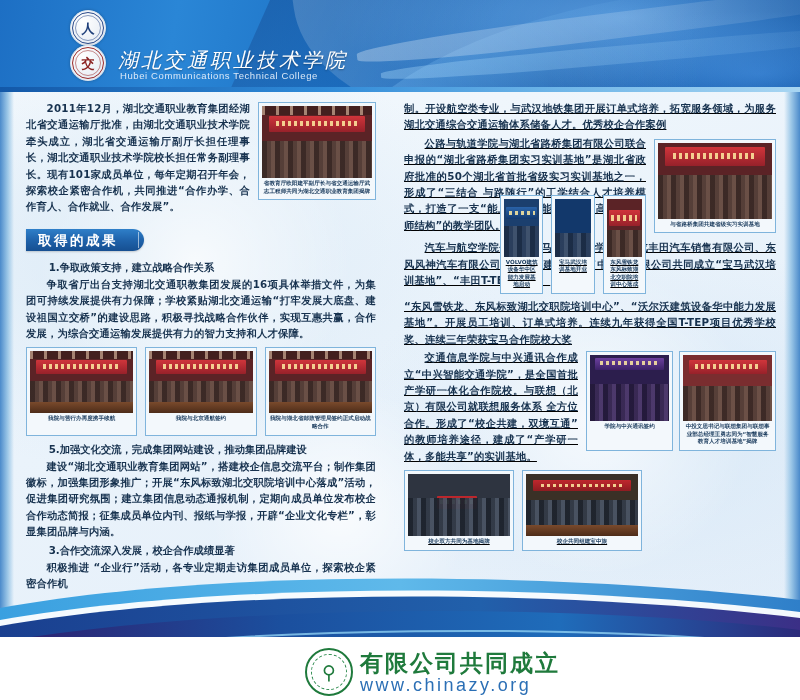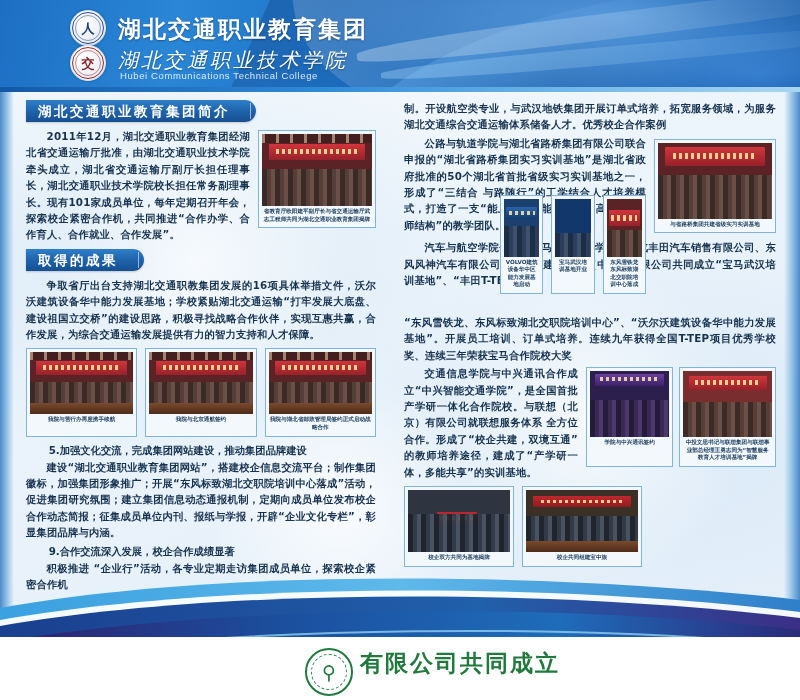--- a/index.html
+++ b/index.html
@@ -145,21 +145,21 @@
   }
   .footer-url{
     position:absolute;left:360px;top:675px;
     font-size:18px;color:#2b6fb5;letter-spacing:2.5px;
     font-family:"Liberation Sans",sans-serif;
   }
 
   
   .col{position:absolute;top:100px;}
   .col-left{left:26px;width:350px;}
-  .col-right{left:404px;width:372px;}
+  .col-right{left:404px;width:372px;text-decoration:underline;}
 
   
   .sec-head{
     position:relative;display:inline-block;height:22px;
     padding:0 26px 0 12px;margin:0 0 6px 0;
     background:linear-gradient(180deg,#2f7fc9 0%,#1f63ab 50%,#164f91 100%);
     color:#fff;font-size:13.5px;font-weight:bold;letter-spacing:2.5px;
     line-height:22px;
     border-radius:0 11px 11px 0;
     box-shadow:0 1px 2px rgba(0,0,0,.18);
@@ -252,56 +252,55 @@
       <div class="logo logo1">
         <div class="ring">
             <span class="glyph">人</span>
           </div>
       </div>
       <div class="logo logo2">
         <div class="ring">
             <span class="glyph">交</span>
           </div>
       </div>
-      <div class="title-main">湖北交通职业教育集团</div>
       <div class="title-sub">湖北交通职业技术学院</div>
       <div class="title-en">Hubei Communications Technical College</div>
     </div>
   </div>
   <div class="header-rule"></div>
 
   <div class="body-bg">
     <div class="wm wm1"></div>
       <div class="wm wm2"></div>
       <div class="wm wm3"></div>
   </div>
   <div class="edge-left"></div>
   <div class="edge-right"></div>
 
   <div class="col col-left">
 
-    <div class="sec-head">湖北交通职业教育集团简介</div>
 
     <div class="clearfix">
       <div class="photo float-right" style="width:118px;">
         <div class="img red" style="height:72px;">
           <div class="scene">
               <div class="lights"></div>
               <div class="banner"></div>
               <div class="crowd"></div>
             </div>
         </div>
         <span class="cap">省教育厅欧阳建平副厅长与省交通运输厅武志工程师共同为湖北交通职业教育集团揭牌</span>
       </div>
       <p class="para indent">2011年12月，湖北交通职业教育集团经湖北省交通运输厅批准，由湖北交通职业技术学院牵头成立，湖北省交通运输厅副厅长担任理事长，湖北交通职业技术学院校长担任常务副理事长。现有101家成员单位，每年定期召开年会，探索校企紧密合作机，共同推进“合作办学、合作育人、合作就业、合作发展”。</p>
     </div>
 
-    <div class="sec-head" style="margin-top:4px;">取得的成果</div>
-
-    <p class="para indent">争取省厅出台支持湖北交通职教集团发展的16项具体举措文件，沃尔沃建筑设备华中能力发展基地；学校紧贴湖北交通运输“打牢发展大底盘、建设祖国立交桥”的建设思路，积极寻找战略合作伙伴，实现互惠共赢，合作发展，为综合交通运输发展提供有力的智力支持和人才保障。</p>
+    <div class="sec-head" style="margin-top:12px;">取得的成果</div>
+
+    <div class="sub-head">1.争取政策支持，建立战略合作关系</div>
+    <p class="para indent">争取省厅出台支持湖北交通职教集团发展的16项具体举措文件，为集团可持续发展提供有力保障；学校紧贴湖北交通运输“打牢发展大底盘、建设祖国立交桥”的建设思路，积极寻找战略合作伙伴，实现互惠共赢，合作发展，为综合交通运输发展提供有力的智力支持和人才保障。</p>
 
     <div class="photo-row">
       <div class="photo">
         <div class="img red" style="height:62px;">
           <div class="scene">
               <div class="lights"></div>
               <div class="banner"></div>
               <div class="crowd"></div>
               <div class="table"></div>
             </div>
@@ -328,21 +327,21 @@
               <div class="table"></div>
             </div>
         </div>
         <span class="cap">我院与湖北省邮政管理局签约正式启动战略合作</span>
       </div>
     </div>
 
     <div class="sub-head" style="margin-top:5px;">5.加强文化交流，完成集团网站建设，推动集团品牌建设</div>
     <p class="para indent">建设“湖北交通职业教育集团网站”，搭建校企信息交流平台；制作集团徽标，加强集团形象推广；开展“东风标致湖北交职院培训中心落成”活动，促进集团研究氛围；建立集团信息动态通报机制，定期向成员单位发布校企合作动态简报；征集成员单位内刊、报纸与学报，开辟“企业文化专栏”，彰显集团品牌与内涵。</p>
 
-    <div class="sub-head">9.合作交流深入发展，校企合作成绩显著</div>
+    <div class="sub-head">3.合作交流深入发展，校企合作成绩显著</div>
     <p class="para indent">积极推进 “企业行”活动，各专业定期走访集团成员单位，探索校企紧密合作机</p>
   </div>
 
   <div class="col col-right">
 
     <p class="para">制。开设航空类专业，与武汉地铁集团开展订单式培养，拓宽服务领域，为服务湖北交通综合交通运输体系储备人才。优秀校企合作案例</p>
 
     <div class="clearfix">
       <div class="photo float-right" style="width:122px;margin-top:4px;">
         <div class="img red" style="height:76px;">
@@ -380,21 +379,21 @@
         <div class="img red" style="height:58px;">
           <div class="scene">
               <div class="banner" style="top:20%;height:28%"></div>
               <div class="crowd" style="height:46%"></div>
             </div>
         </div>
         <span class="cap">东风雪铁龙 东风标致湖北交职院培训中心落成</span>
       </div>
     </div>
 
-    <p class="para" style="margin-top:20px;">“东风雪铁龙、东风标致湖北交职院培训中心”、“沃尔沃建筑设备华中能力发展基地”。开展员工培训、订单式培养。连续九年获得全国T-TEP项目优秀学校奖、连续三年荣获宝马合作院校大奖</p>
+    <p class="para" style="margin-top:4px;">“东风雪铁龙、东风标致湖北交职院培训中心”、“沃尔沃建筑设备华中能力发展基地”。开展员工培训、订单式培养。连续九年获得全国T-TEP项目优秀学校奖、连续三年荣获宝马合作院校大奖</p>
 
     <div class="clearfix" style="margin-top:0;">
       <div class="float-right" style="width:190px;display:flex;gap:6px;margin-top:2px;">
         <div class="photo" style="flex:1;">
           <div class="img purple" style="height:66px;">
             <div class="scene">
                 <div class="banner" style="top:4%;height:18%"></div>
                 <div class="crowd" style="height:56%"></div>
               </div>
           </div>
@@ -464,14 +463,15 @@
       <path d="M0,68 C240,28 580,30 800,56 L800,92 L0,92 Z" fill="url(#g1)"></path>
       <path d="M0,86 C250,50 590,50 800,72" stroke="#8fd0f2" stroke-width="2" fill="none" opacity="0.8"></path>
     </svg>
   </div>
   <div class="footer-strip"></div>
 
   <div class="footer-logo">
     <div class="inner">⚲</div>
   </div>
   <div class="footer-cn">有限公司共同成立</div>
+  <div class="footer-url">www.chinazy.org</div>
 
 </div>
 
 </body></html>

